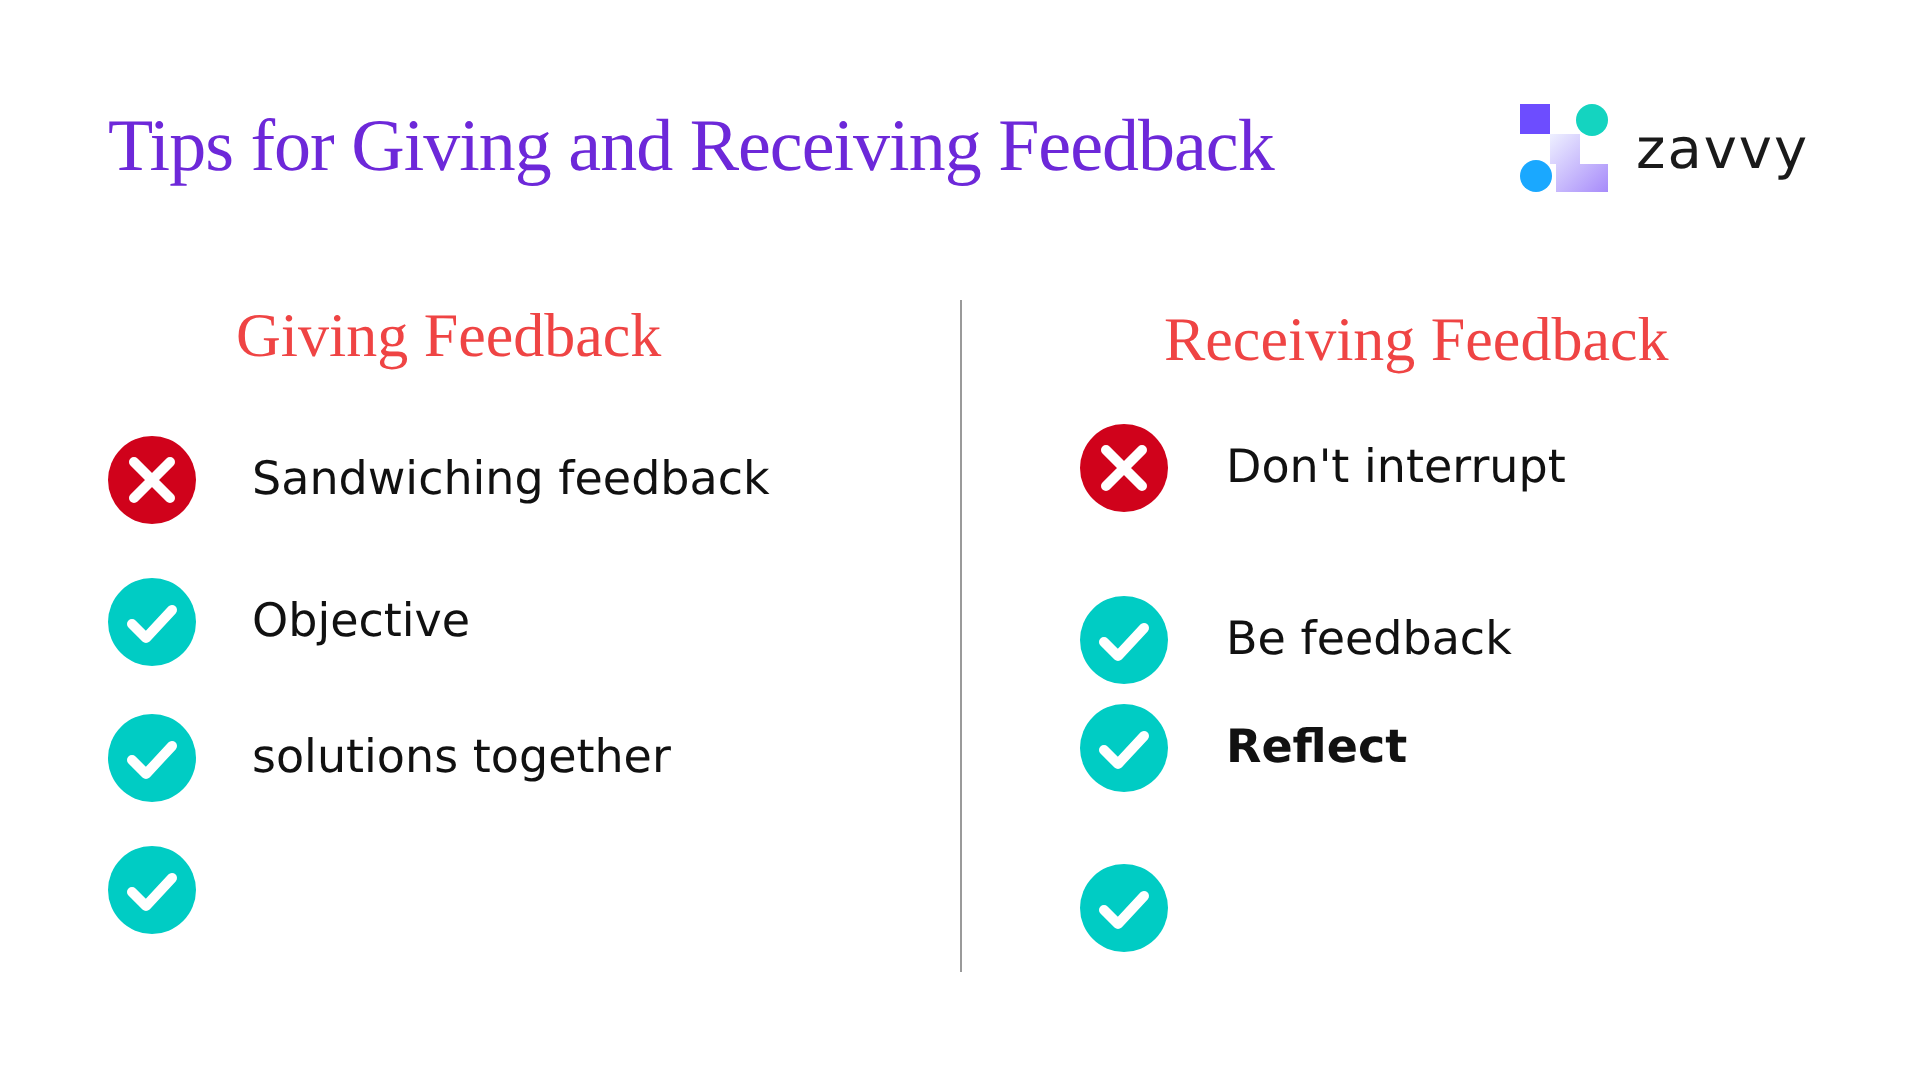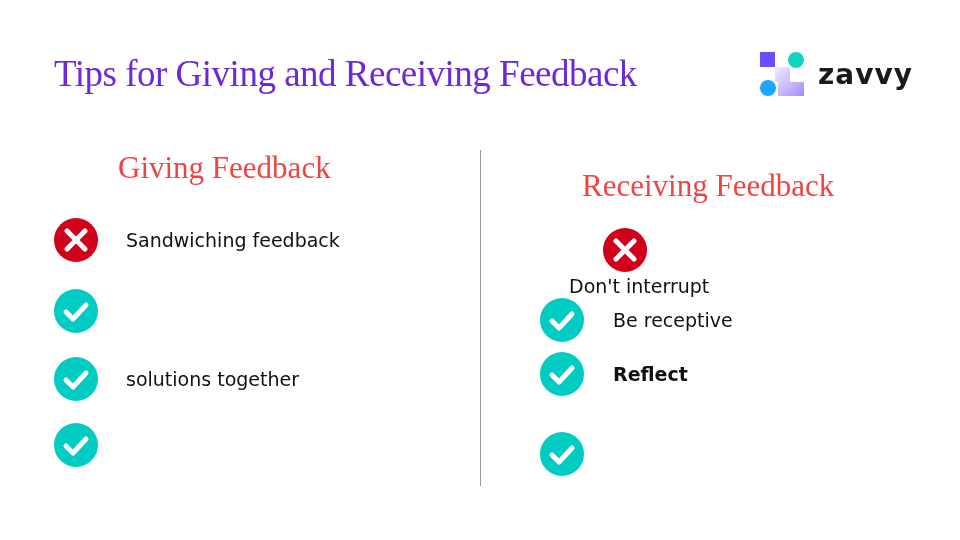--- a/index.html
+++ b/index.html
@@ -8,31 +8,31 @@
       color: #111111; font-family: "Liberation Sans", "DejaVu Sans", sans-serif;
     }
     .title {
       position: absolute; left: 54px; top: 52px;
       font-family: "Liberation Serif", "DejaVu Serif", serif;
       font-size: 37px; letter-spacing: -0.5px; color: #6d28d9;
     }
     .logo { position: absolute; left: 760px; top: 52px; display: flex; align-items: center; }
     .logo-mark { width: 44px; height: 44px; position: relative; }
     .logo-text {
-      margin-left: 14px; font-size: 28px; font-weight: bold; letter-spacing: 1px; color: #1a1a1a;
+      margin-left: 14px; font-size: 28px; font-weight: normal; letter-spacing: 1px; color: #1a1a1a;
       font-family: "DejaVu Sans", sans-serif;
     }
     .divider { position: absolute; left: 480px; top: 150px; width: 1px; height: 336px; background: #9a9a9a; }
     .col-title {
       position: absolute; font-family: "Liberation Serif", "DejaVu Serif", serif;
       font-size: 31px; color: #ef4444;
     }
     .item { position: absolute; display: flex; align-items: center; }
     .icon { width: 44px; height: 44px; flex: none; }
-    .label { font-size: 19px; line-height: 28px; color: #111; font-family: "DejaVu Sans", sans-serif; }
+    .label { font-size: 23px; line-height: 28px; color: #111; font-family: "DejaVu Sans", sans-serif; }
   </style>
 </head>
 <body>
 
 <div class="title">Tips for Giving and Receiving Feedback</div>
 
 <div class="logo">
   <svg class="logo-mark" viewBox="0 0 44 44">
     <defs>
       <linearGradient id="lg" x1="0" y1="0" x2="1" y2="1">
@@ -44,64 +44,65 @@
     <circle cx="36" cy="8" r="8" fill="#14d4c0"></circle>
     <polygon points="15,15 30,15 30,30 44,30 44,44 18,44 18,30 15,30" fill="url(#lg)"></polygon>
     <circle cx="8" cy="36" r="8" fill="#1aa8ff"></circle>
   </svg>
   <span class="logo-text">zavvy</span>
 </div>
 
 <div class="divider"></div>
 
 <div class="col-title" style="left:118px; top:150px;">Giving Feedback</div>
-<div class="col-title" style="left:582px; top:168px;">Receiving Feedback</div>
+<div class="col-title" style="left:582px; top:152px;">Receiving Feedback</div>
 
 <div class="item" style="left:54px; top:218px;">
   <svg class="icon" viewBox="0 0 44 44">
       <circle cx="22" cy="22" r="22" fill="#d0021b"></circle>
       <path d="M13 13 L31 31 M31 13 L13 31" stroke="#fff" stroke-width="5" stroke-linecap="round"></path>
     </svg>
   <span class="label" style="margin-left:28px;">Sandwiching feedback</span>
 </div>
 <div class="item" style="left:54px; top:289px;">
   <svg class="icon" viewBox="0 0 44 44">
       <circle cx="22" cy="22" r="22" fill="#00ccc4"></circle>
       <path d="M12 23 L19 30 L32 16" fill="none" stroke="#fff" stroke-width="5" stroke-linecap="round" stroke-linejoin="round"></path>
     </svg>
+  <span class="label" style="margin-left:28px;">Objective</span>
 </div>
 <div class="item" style="left:54px; top:357px;">
   <svg class="icon" viewBox="0 0 44 44">
       <circle cx="22" cy="22" r="22" fill="#00ccc4"></circle>
       <path d="M12 23 L19 30 L32 16" fill="none" stroke="#fff" stroke-width="5" stroke-linecap="round" stroke-linejoin="round"></path>
     </svg>
   <div style="margin-left:28px;">
     <div class="label">solutions together</div>
   </div>
 </div>
 <div class="item" style="left:54px; top:423px;">
   <svg class="icon" viewBox="0 0 44 44">
       <circle cx="22" cy="22" r="22" fill="#00ccc4"></circle>
       <path d="M12 23 L19 30 L32 16" fill="none" stroke="#fff" stroke-width="5" stroke-linecap="round" stroke-linejoin="round"></path>
     </svg>
 </div>
 
-<div class="item" style="left:540px; top:228px;flex-direction:column;">
+<div class="item" style="left:540px; top:212px;">
   <svg class="icon" viewBox="0 0 44 44">
       <circle cx="22" cy="22" r="22" fill="#d0021b"></circle>
       <path d="M13 13 L31 31 M31 13 L13 31" stroke="#fff" stroke-width="5" stroke-linecap="round"></path>
     </svg>
   <span class="label" style="margin-left:29px;">Don't interrupt</span>
 </div>
 <div class="item" style="left:540px; top:298px;">
   <svg class="icon" viewBox="0 0 44 44">
       <circle cx="22" cy="22" r="22" fill="#00ccc4"></circle>
       <path d="M12 23 L19 30 L32 16" fill="none" stroke="#fff" stroke-width="5" stroke-linecap="round" stroke-linejoin="round"></path>
     </svg>
-  <span class="label" style="margin-left:29px;">Be receptive</span>
+  <span class="label" style="margin-left:29px;">Be feedback</span>
 </div>
 <div class="item" style="left:540px; top:352px;font-weight:bold;">
   <svg class="icon" viewBox="0 0 44 44">
       <circle cx="22" cy="22" r="22" fill="#00ccc4"></circle>
       <path d="M12 23 L19 30 L32 16" fill="none" stroke="#fff" stroke-width="5" stroke-linecap="round" stroke-linejoin="round"></path>
     </svg>
   <span class="label" style="margin-left:29px;">Reflect</span>
 </div>
 <div class="item" style="left:540px; top:432px;">
   <svg class="icon" viewBox="0 0 44 44">

